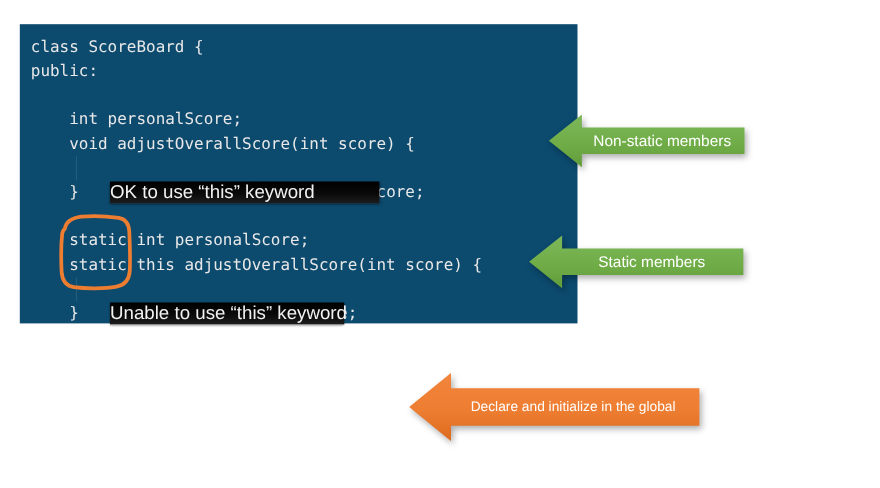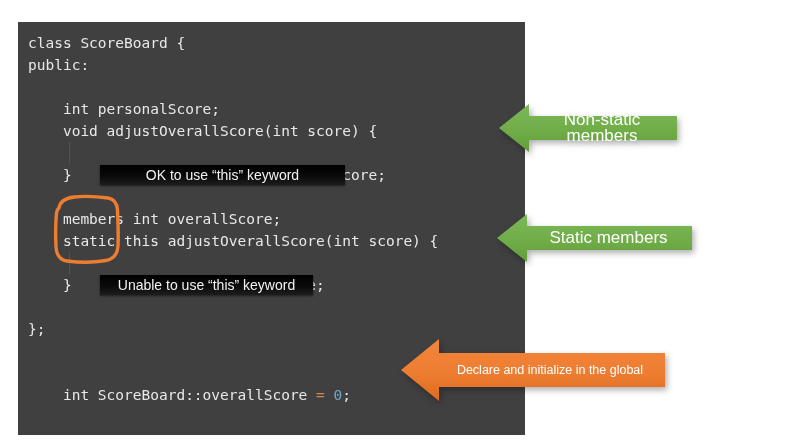--- a/index.html
+++ b/index.html
@@ -14,22 +14,22 @@
     overflow: hidden;
     font-family: "Liberation Sans", sans-serif;
   }
 
   
   #code-block {
     position: absolute;
     left: 18px;
     top: 22px;
     width: 507px;
-    height: 413px;
-    background: #404040;
+    height: 272px;
+    background: #0c4a6e;
     box-sizing: border-box;
     padding: 10px 0 0 0;
     overflow: hidden;
   }
   .code-line {
     font-family: "DejaVu Sans Mono", "Liberation Mono", monospace;
     font-size: 14.5px;
     line-height: 22px;
     height: 22px;
     color: #e8e8e8;
@@ -51,23 +51,22 @@
     width: 1px;
     background: rgba(255,255,255,0.10);
   }
 
   
   .black-label {
     position: absolute;
     background: linear-gradient(to bottom, #000000 0%, #0a0a0a 55%, #1d1d1d 100%);
     color: #f2f2f2;
     font-family: "Liberation Sans", sans-serif;
-    font-size: 14px;
+    font-size: 17px;
     line-height: 20px;
-    text-align: center;
     white-space: nowrap;
     box-shadow: 0 1px 2px rgba(0,0,0,0.55);
   }
   #label-ok-this {
     left: 100px;
     top: 165px;
     width: 245px;
     height: 20px;
   }
   #label-unable-this {
@@ -95,45 +94,45 @@
     justify-content: center;
     color: #ffffff;
     text-align: center;
     filter: drop-shadow(2px 3px 3px rgba(0,0,0,0.32));
   }
   .arrow-callout .arrow-label {
     position: relative;
     z-index: 2;
     padding-left: 34px;
     padding-right: 6px;
-    font-size: 17px;
+    font-size: 14px;
     line-height: 16px;
     width: 100%;
     box-sizing: border-box;
   }
   .arrow-shape {
     position: absolute;
     inset: 0;
     z-index: 1;
   }
 
   #arrow-nonstatic {
     left: 499px;
     top: 104px;
     width: 178px;
     height: 48px;
   }
   #arrow-static {
-    left: 497px;
+    left: 481px;
     top: 214px;
     width: 195px;
     height: 48px;
   }
   #arrow-declare {
-    left: 401px;
+    left: 372px;
     top: 339px;
     width: 264px;
     height: 62px;
     justify-content: center;
   }
   #arrow-declare .arrow-label {
     padding-left: 44px;
     padding-right: 10px;
     font-size: 12.5px;
     line-height: 17px;
@@ -155,21 +154,21 @@
   <div class="code-line">    void adjustOverallScore(int score) {</div>
 
   <div class="code-line guide">
     <span>        this</span><span class="tok-op">-&gt;</span><span>personalScore </span><span class="tok-op">+=</span><span> score;</span>
   </div>
 
   <div class="code-line">    }</div>
 
   <div class="code-line blank">&nbsp;</div>
 
-  <div class="code-line">    members int overallScore;</div>
+  <div class="code-line">    static int personalScore;</div>
 
   <div class="code-line">    static this adjustOverallScore(int score) {</div>
 
   <div class="code-line guide">
     <span>        overallScore </span><span class="tok-op">+=</span><span> score;</span>
   </div>
 
   <div class="code-line">    }</div>
 
   <div class="code-line blank">&nbsp;</div>

